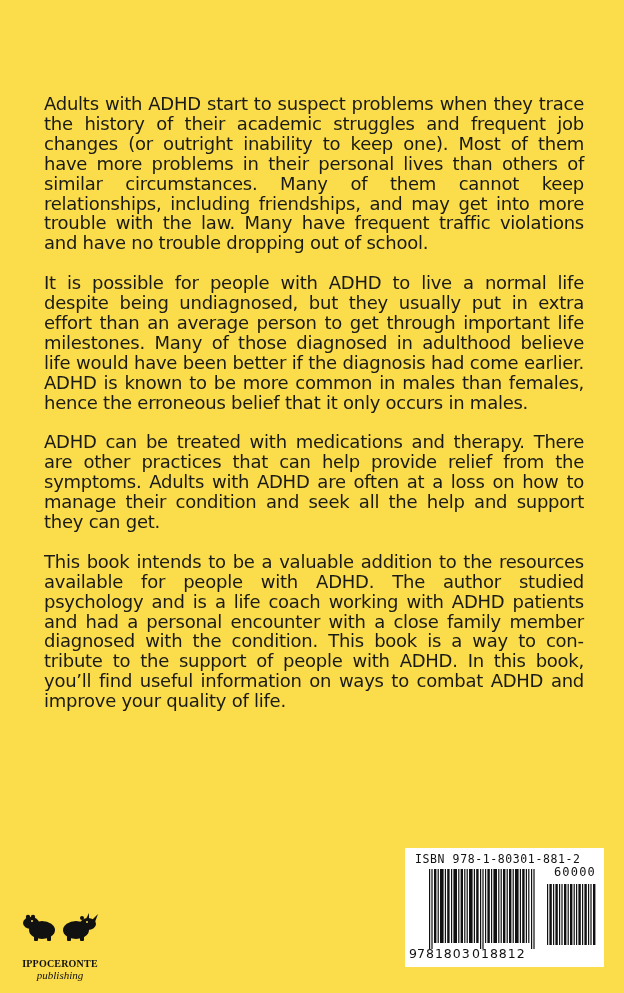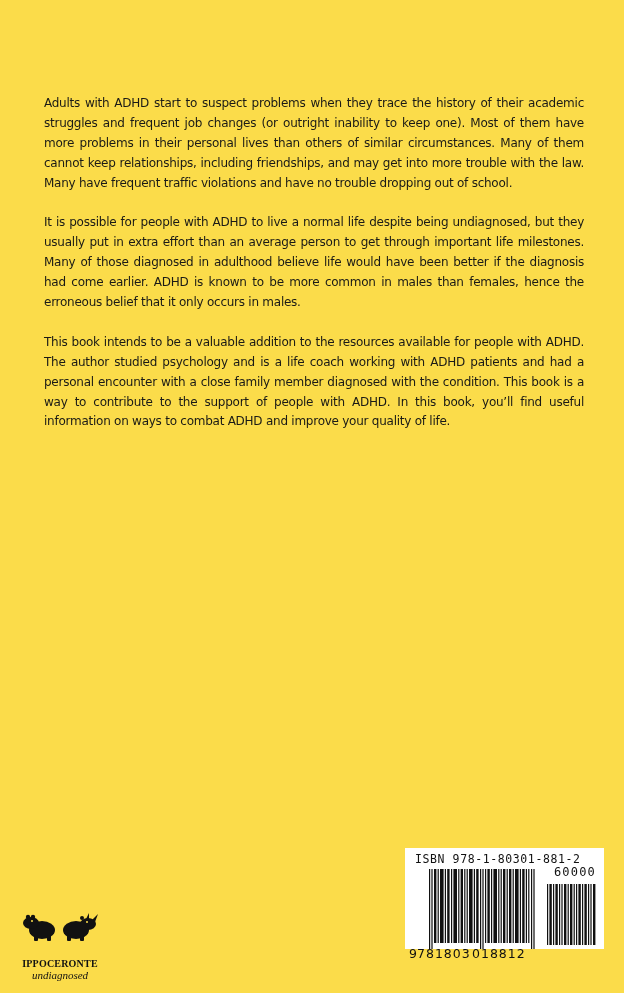--- a/index.html
+++ b/index.html
@@ -6,21 +6,21 @@
   body {
     width: 624px; height: 993px; overflow: hidden;
     background: #fbdc4a;
     position: relative;
     font-family: "DejaVu Sans", sans-serif;
     color: #1a1a16;
   }
   .cover { position: absolute; inset: 0; background: #fbdc4a; }
   .blurb {
     position: absolute; left: 44px; top: 94px; width: 540px;
-    font-size: 12px; line-height: 19.9px;
+    font-size: 18px; line-height: 19.9px;
     letter-spacing: -0.25px;
   }
   .blurb p {
     margin: 0 0 19.9px 0;
     text-align: justify;
     text-align-last: left;
   }
   .logo {
     position: absolute; left: 12px; top: 912px; width: 96px; height: 60px;
     text-align: center;
@@ -29,21 +29,21 @@
   .logo-name {
     font-family: "Liberation Serif", serif; font-weight: bold;
     font-size: 10px; letter-spacing: 0.2px; color: #111;
     margin-top: 16px; line-height: 12px;
   }
   .logo-sub {
     font-family: "Liberation Serif", serif; font-style: italic;
     font-size: 11px; color: #111; line-height: 11px;
   }
   .barcode-box {
-    position: absolute; left: 405px; top: 848px; width: 199px; height: 101px;
+    position: absolute; left: 405px; top: 848px; width: 199px; height: 119px;
     background: #ffffff;
   }
   .isbn-text {
     position: absolute; left: 10px; top: 4px;
     font-family: "DejaVu Sans Mono", monospace; font-size: 11.5px;
     letter-spacing: 0.6px; color: #111; white-space: nowrap;
   }
   .addon-text {
     position: absolute; right: 8px; top: 17px;
     font-family: "DejaVu Sans Mono", monospace; font-size: 12px;
@@ -61,20 +61,21 @@
   .ean-right { position: absolute; left: 63px; letter-spacing: 1px; }
 </style>
 </head>
 <body>
 
 <div class="cover">
 
   <div class="blurb">
     <p>Adults with ADHD start to suspect problems when they trace the history of their academic struggles and frequent job changes (or outright inability to keep one). Most of them have more problems in their personal lives than others of similar circumstances. Many of them cannot keep relationships, including friendships, and may get into more trouble with the law. Many have frequent traffic violations and have no trouble dropping out of school.</p>
     <p>It is possible for people with ADHD to live a normal life despite being undiagnosed, but they usually put in extra effort than an average person to get through important life milestones. Many of those diagnosed in adulthood believe life would have been better if the diagnosis had come earlier. ADHD is known to be more common in males than females, hence the erroneous belief that it only occurs in males.</p>
+    <p>ADHD can be treated with medications and therapy. There are other practices that can help provide relief from the symptoms. Adults with ADHD are often at a loss on how to manage their condition and seek all the help and support they can get.</p>
     <p>This book intends to be a valuable addition to the resources available for people with ADHD.  The author studied psychology and is a life coach working with ADHD patients and had a personal encounter with a close family member diagnosed with the condition. This book is a way to con­tribute to the support of people with ADHD. In this book, you’ll find useful information on ways to combat ADHD and improve your quality of life.</p>
   </div>
 
   <div class="logo">
     <svg width="80" height="30" viewBox="0 0 80 30">
 
       <g fill="#111">
         <ellipse cx="22" cy="18" rx="13" ry="9"></ellipse>
         <ellipse cx="11" cy="11" rx="8" ry="6"></ellipse>
         <circle cx="8" cy="5" r="2.2"></circle>
@@ -89,21 +90,21 @@
         <ellipse cx="68" cy="12" rx="8" ry="6"></ellipse>
         <path d="M72 8 L78 2 L75 10 Z"></path>
         <path d="M66 7 L69 1 L69 8 Z"></path>
         <circle cx="62" cy="6" r="2"></circle>
         <rect x="47" y="23" width="4" height="6" rx="1"></rect>
         <rect x="60" y="23" width="4" height="6" rx="1"></rect>
       </g>
       <circle cx="67" cy="10" r="1" fill="#fbdc4a"></circle>
     </svg>
     <div class="logo-name">IPPOCERONTE</div>
-    <div class="logo-sub">undiagnosed</div>
+    <div class="logo-sub">publishing</div>
   </div>
 
   <div class="barcode-box">
     <div class="isbn-text">ISBN 978-1-80301-881-2</div>
     <div class="addon-text">60000</div>
 
     <svg class="bars-main" width="108" height="80" viewBox="0 0 108 80">
       <g fill="#111">
         <rect x="0" y="0" width="1.2" height="80"></rect>
         <rect x="2.4" y="0" width="1.2" height="80"></rect>

